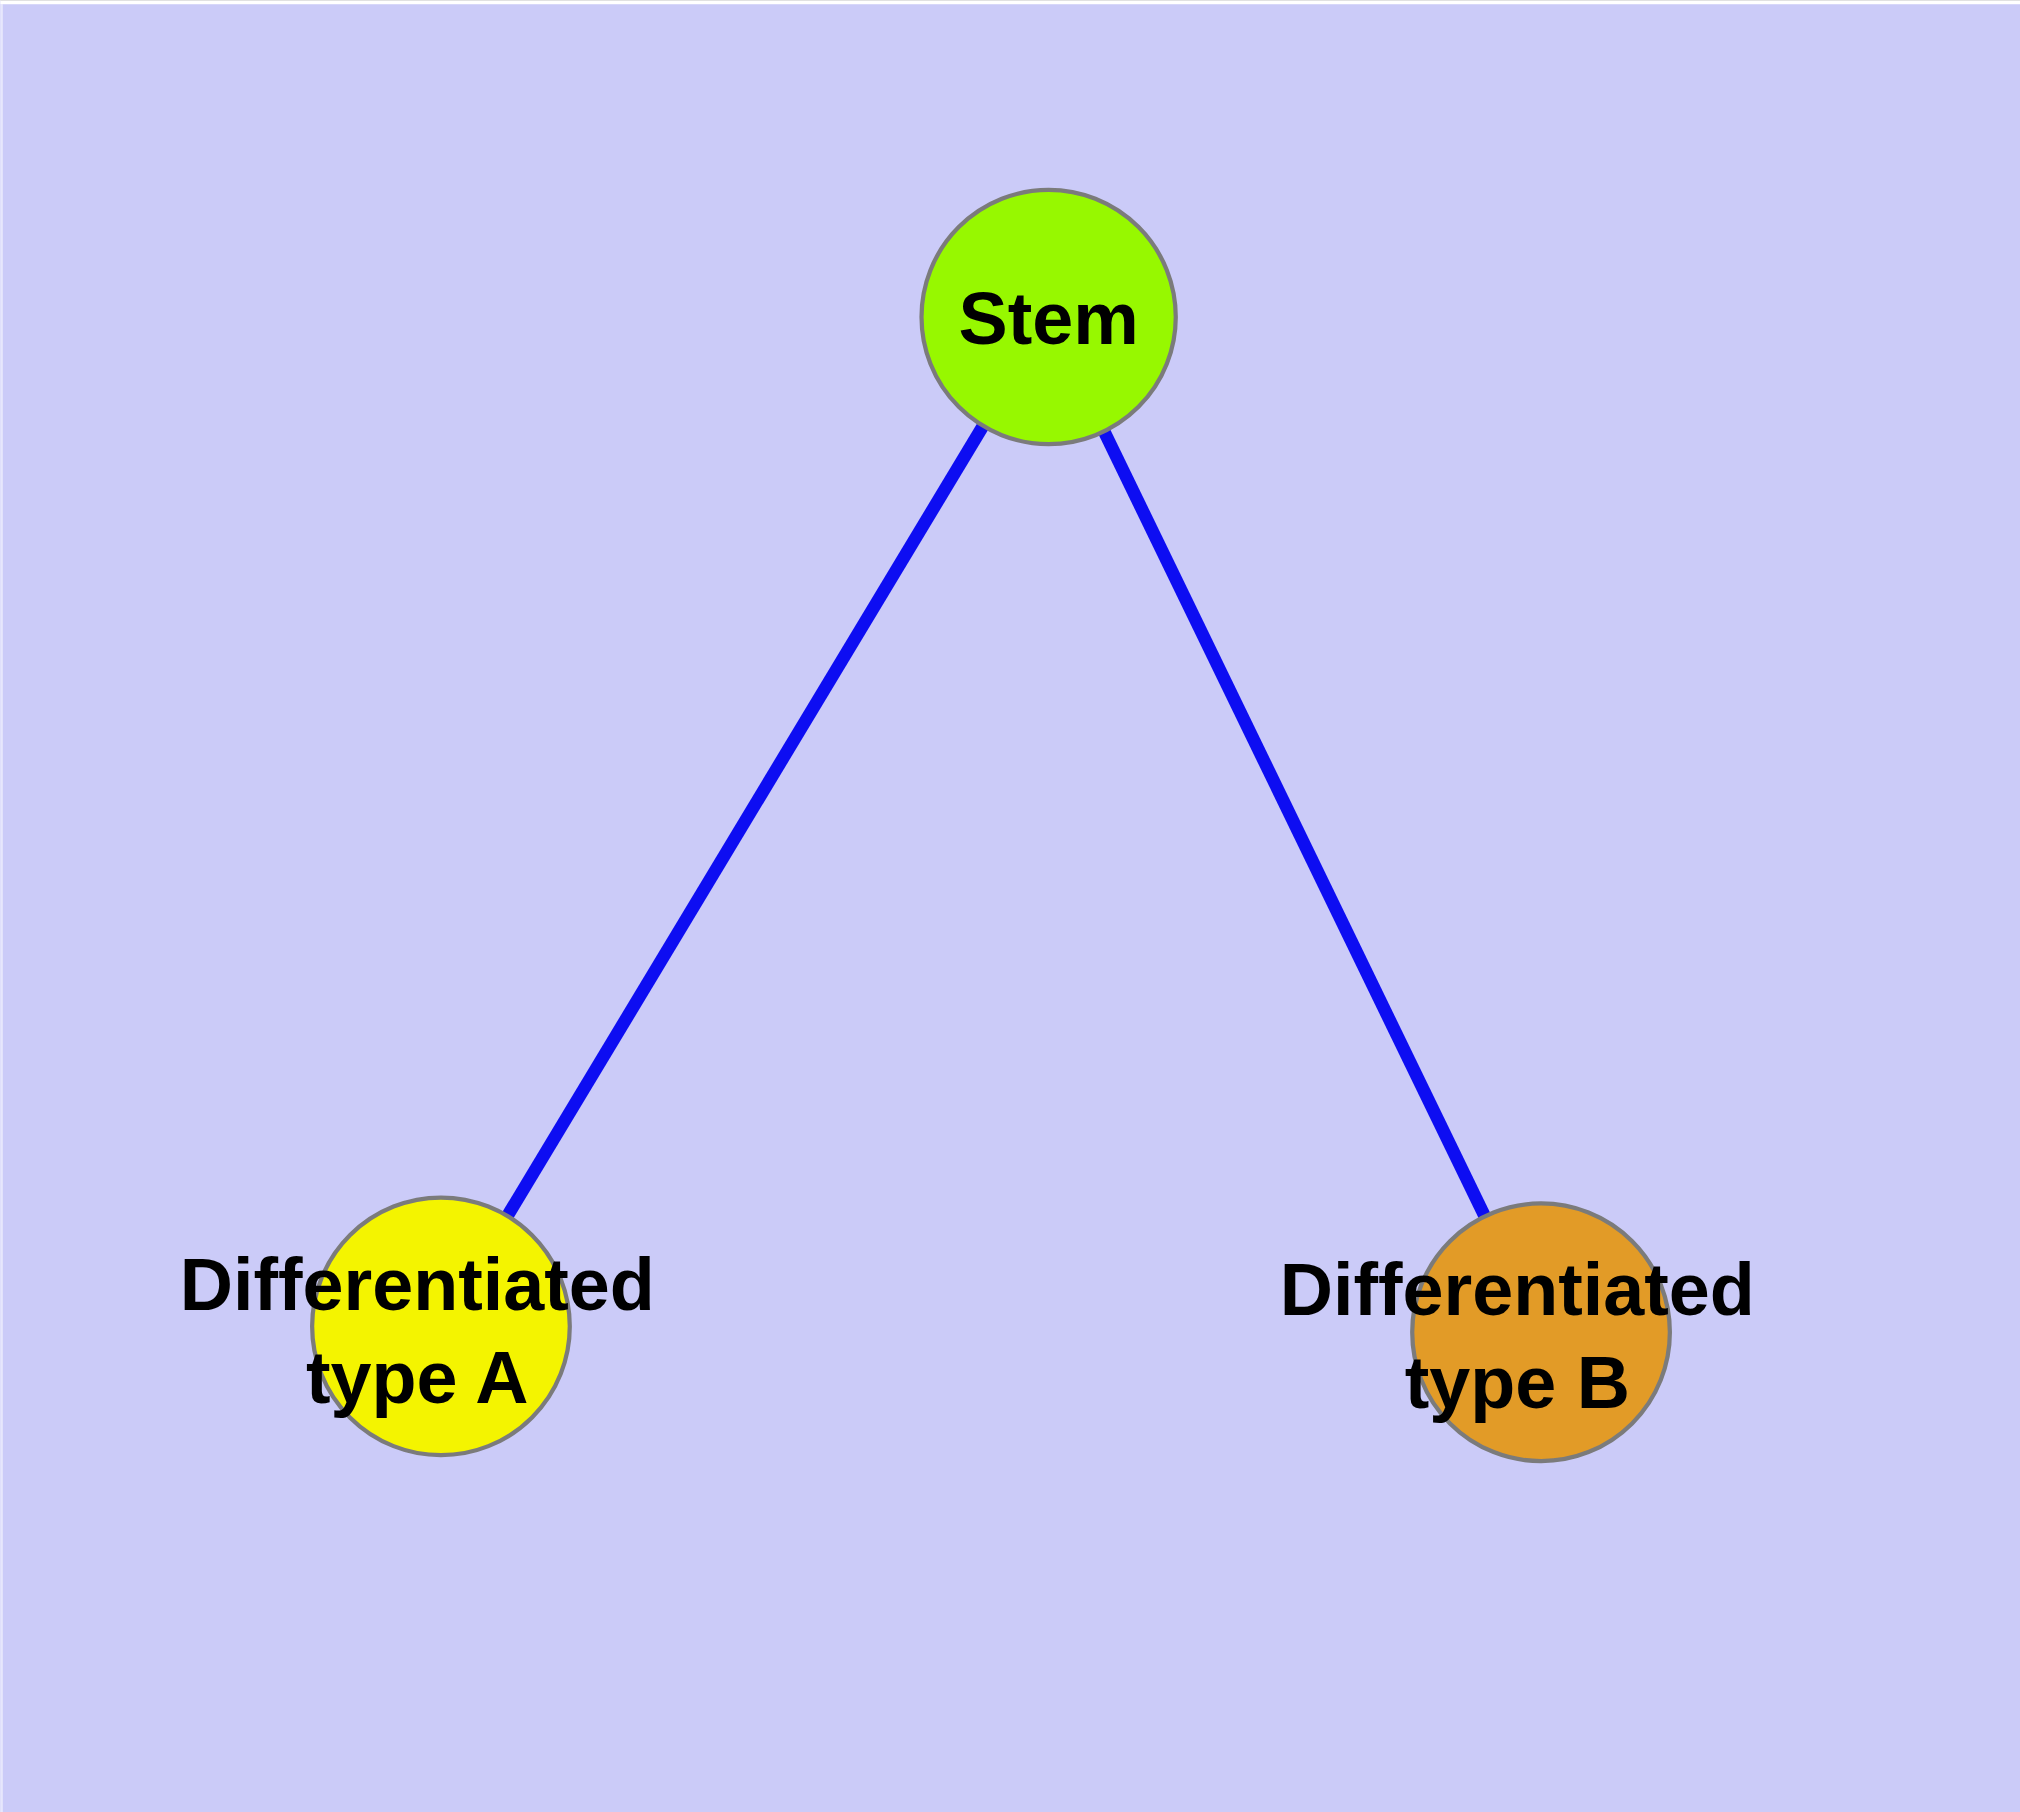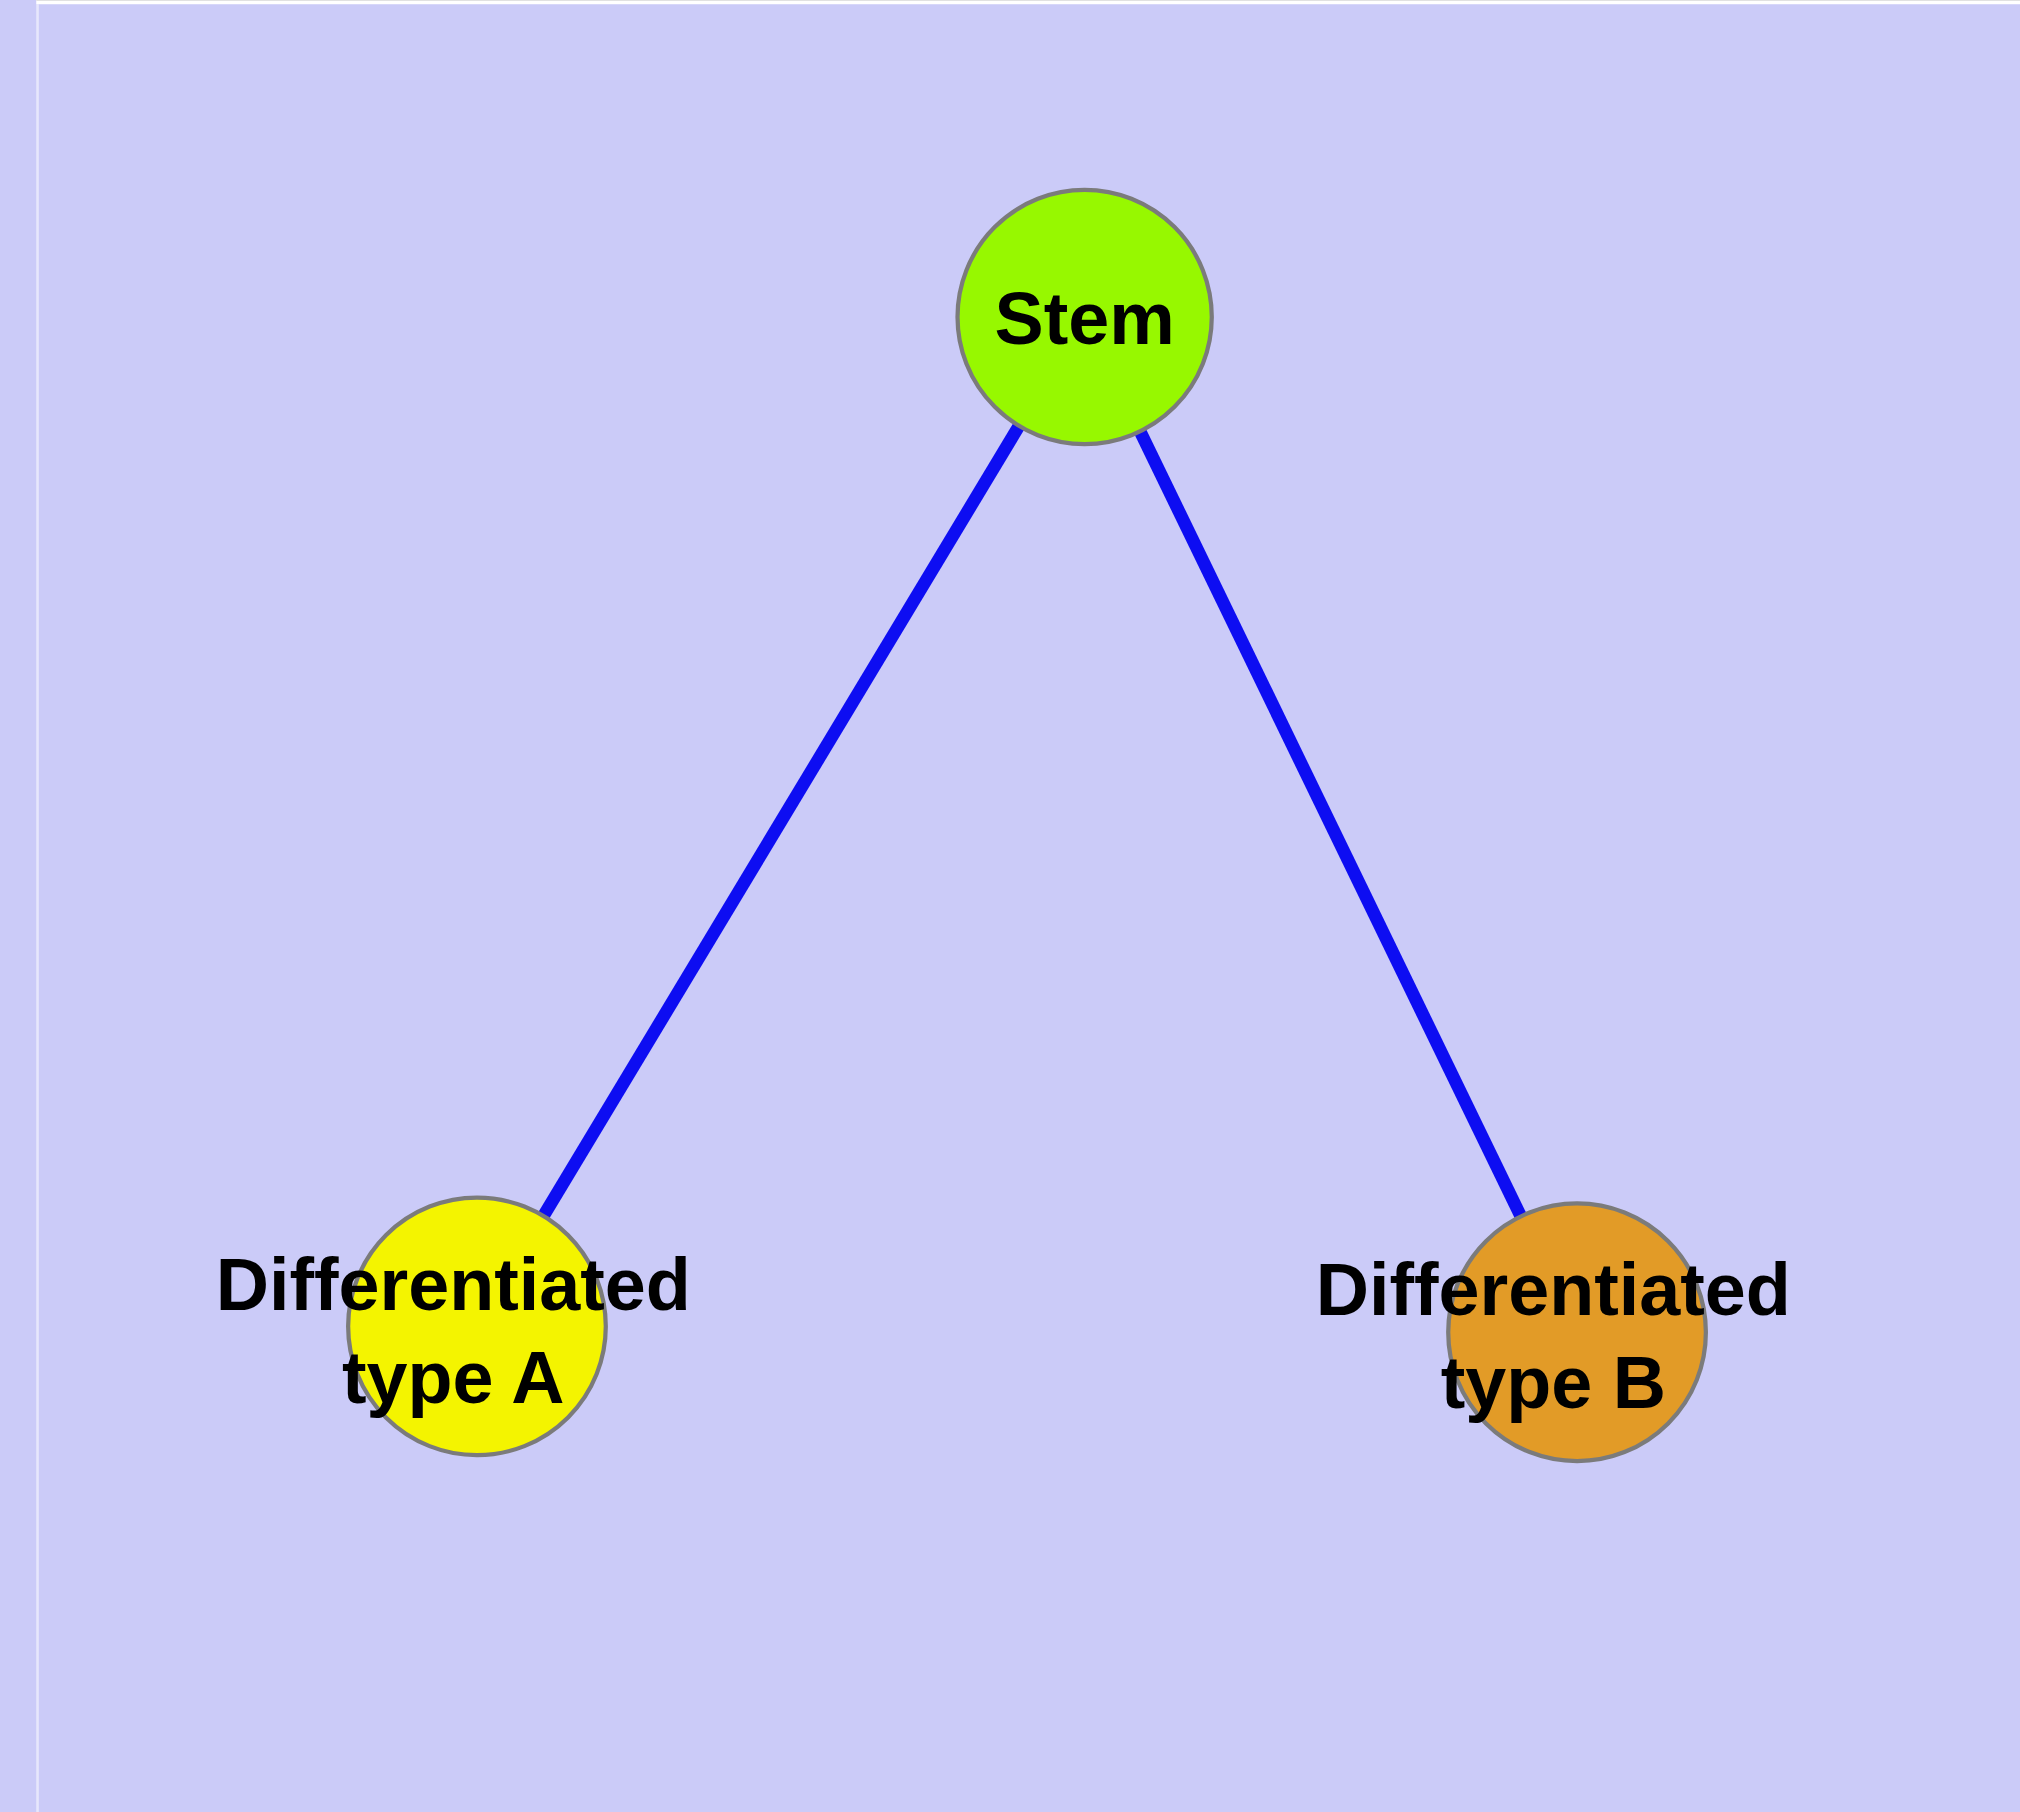--- a/index.html
+++ b/index.html
@@ -5,21 +5,20 @@
   html, body {
     margin: 0;
     padding: 0;
     background: #cbcbf8;
     overflow: hidden;
   }
   .canvas {
     position: relative;
     width: 1600px;
     height: 1812px;
-    padding-left: 36px;
   }
   svg text {
     font-family: "Liberation Sans", sans-serif;
     font-weight: bold;
   }
   .node-label {
     font-size: 87px;
   }
 </style>
 </head>

